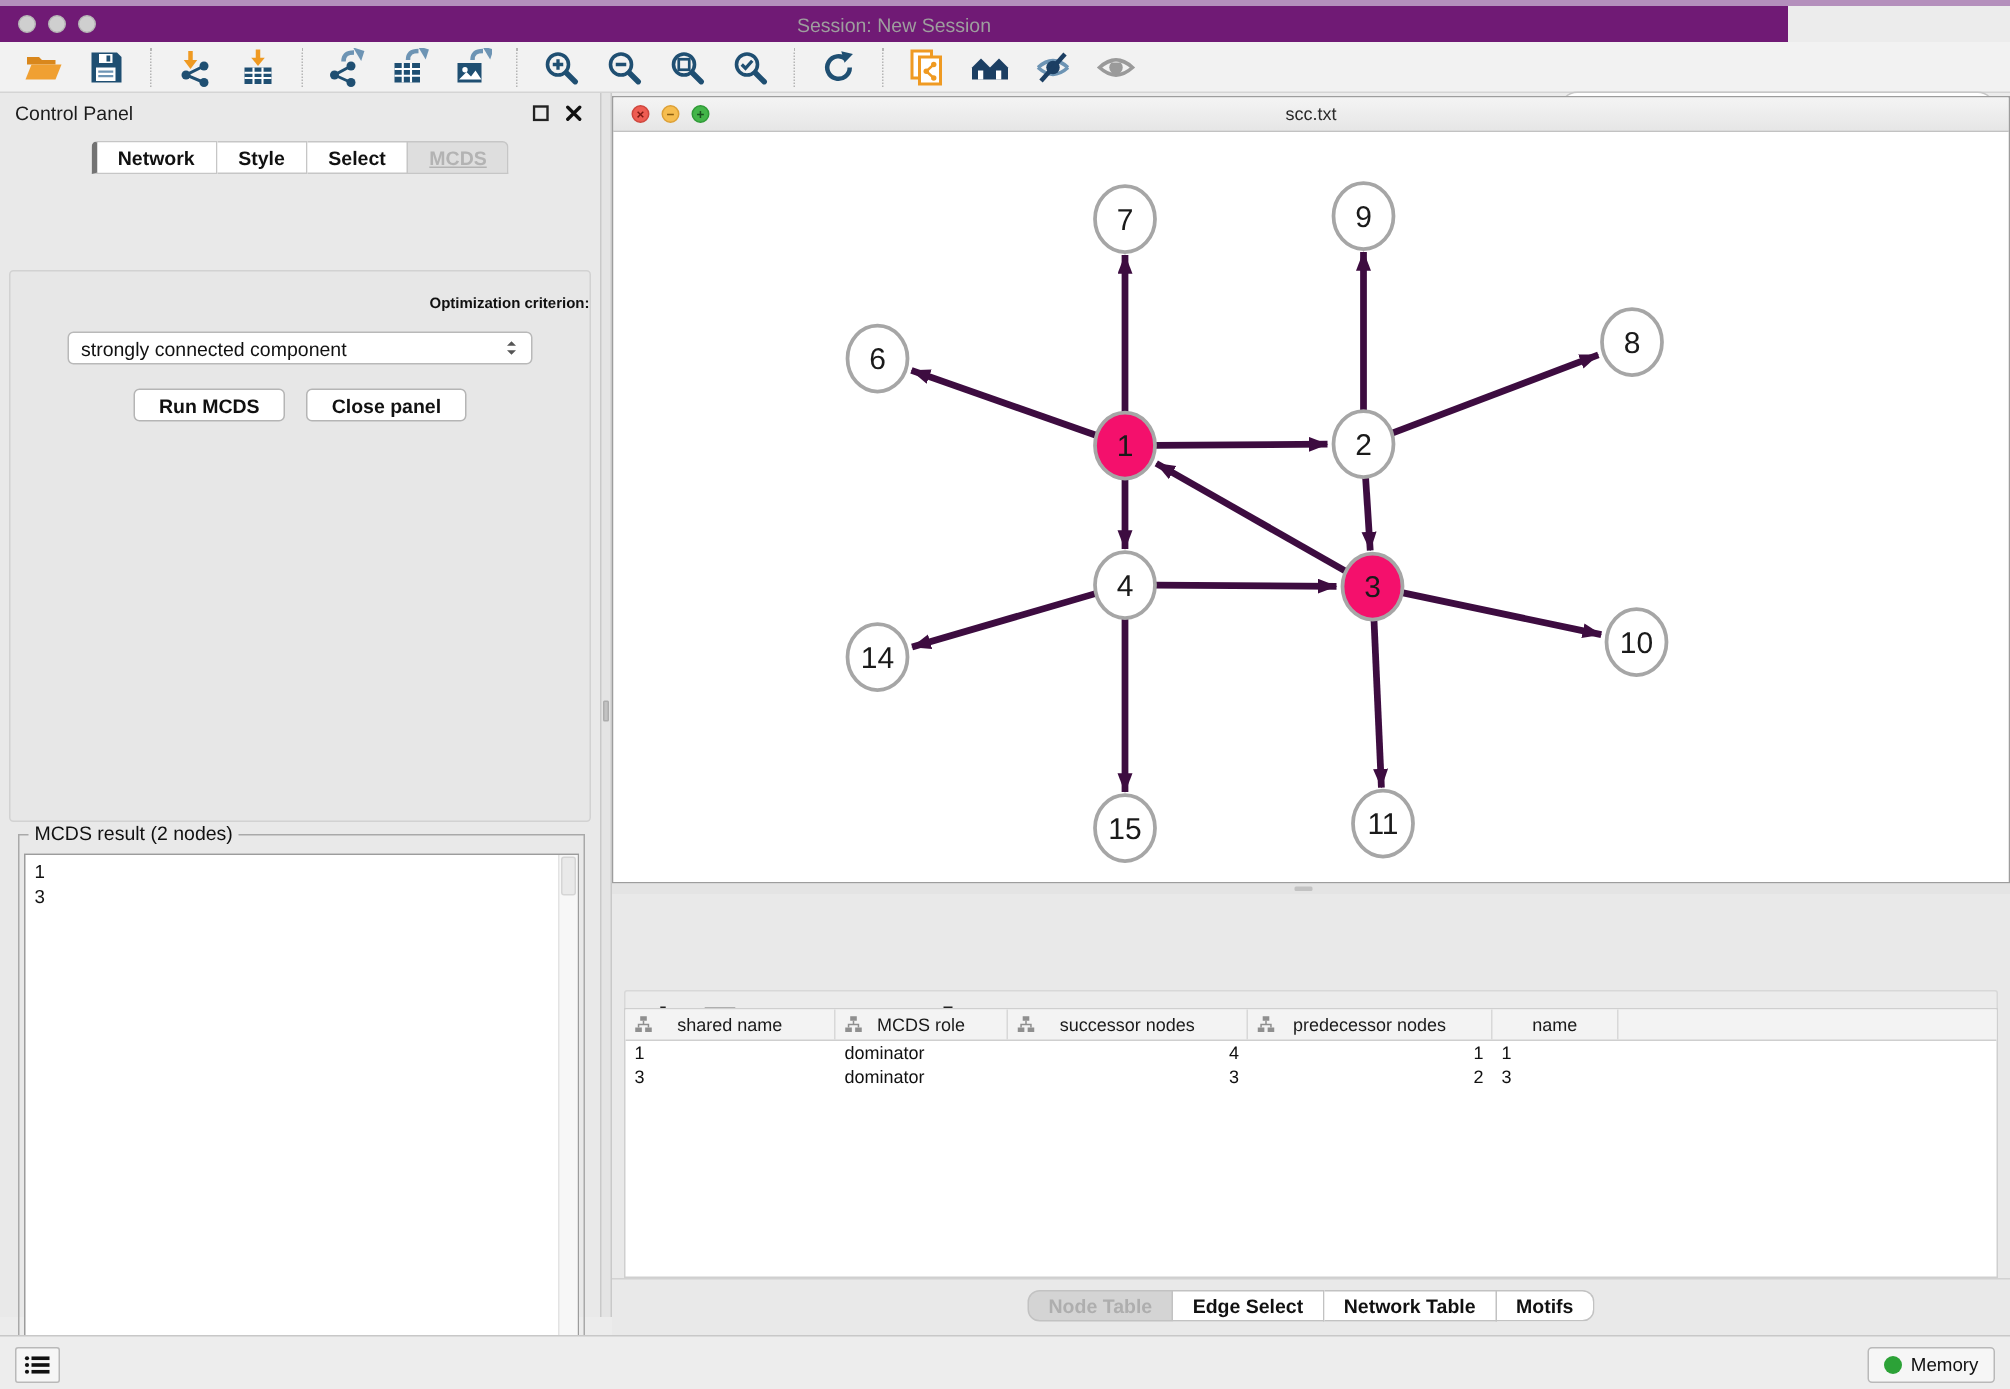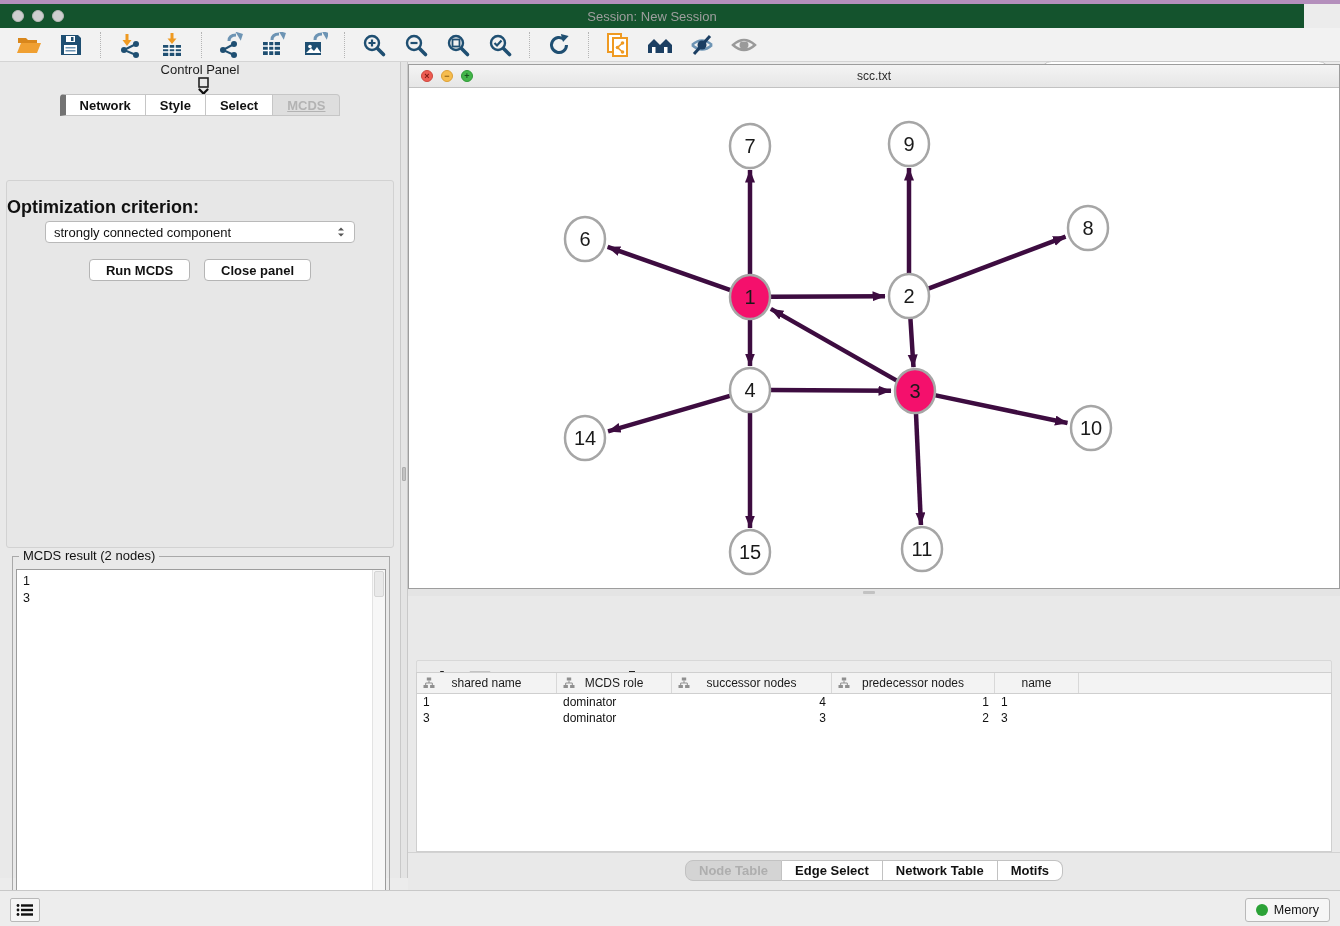--- a/index.html
+++ b/index.html
@@ -1,49 +1,49 @@
 <!DOCTYPE html>
 <html><head>
 <meta charset="utf-8">
 <style>
   * { margin:0; padding:0; box-sizing:border-box; }
   html,body { width:1340px; height:926px; font-family:"Liberation Sans",sans-serif; }
   .root { position:relative; width:1340px; height:926px; background:#ececec; overflow:hidden; }
 
   
   .accent-strip { position:absolute; left:0; top:0; width:1340px; height:4px; background:#b48fbc; }
-  .titlebar { position:absolute; left:0; top:4px; width:1304px; height:24px; background:#14532d; display:flex; align-items:center; }
+  .titlebar { position:absolute; left:0; top:4px; width:1192px; height:24px; background:#701a75; display:flex; align-items:center; }
   .traffic { display:flex; gap:8px; margin-left:12px; }
   .tl { width:12px; height:12px; border-radius:50%; display:flex; align-items:center; justify-content:center; font-size:9px; line-height:1; }
   .tl.gray { background:#cfcfcf; border:1px solid #b7b7b7; color:transparent; }
   .app-title { position:absolute; left:0; right:0; text-align:center; font-size:13px; color:#9e9e9e; }
 
   .toolbar { position:absolute; left:0; top:28px; width:1340px; height:34px; background:#f2f2f2; border-bottom:1px solid #d4d4d4; display:flex; align-items:center; }
   .tb-icons { display:flex; align-items:center; height:100%; padding-left:8px; }
   .tb-icon { width:28px; height:26px; margin:0 7px; display:flex; align-items:center; justify-content:center; cursor:default; }
   .tb-icon svg { width:26px; height:26px; }
   .tb-sep { width:1px; height:26px; margin:0 8px; border-left:1px dotted #b5b5b5; }
   .searchbox { position:absolute; right:10px; top:33px; width:290px; height:23px; background:#fff; border:1px solid #c7c7c7; border-radius:12px; display:flex; align-items:center; padding:0 8px; }
   .searchbox svg { width:14px; height:14px; flex:0 0 auto; }
   .searchbox input { border:none; outline:none; flex:1; margin-left:5px; font-size:12px; background:transparent; }
 
   
   .control-panel { position:absolute; left:0; top:62px; width:400px; height:816px; background:#e9e9e9; }
-  .panel-head { height:26px; display:flex; align-items:center; padding:0 10px;flex-direction:column; }
+  .panel-head { height:26px; display:flex; align-items:center; padding:0 10px; }
   .panel-title { font-size:13px; color:#1c1c1c; }
   .panel-head .spacer { flex:1; }
   .mini-btn { width:16px; height:16px; margin-left:6px; display:flex; align-items:center; justify-content:center; }
   .mini-btn svg { width:11px; height:11px; }
   .cp-tabs { display:flex; justify-content:center; margin-top:6px; }
   .cp-tab { height:22px; padding:0 14px; display:flex; align-items:center; font-size:13px; font-weight:700; color:#111; background:#fff; border:1px solid #c6c6c6; border-left:none; }
-  .cp-tab:first-child { border-left:6px solid #737373; border-radius:4px 0 0 0; }
+  .cp-tab:first-child { border-left:4px solid #737373; border-radius:4px 0 0 0; }
   .cp-tab:last-child { border-radius:0 4px 0 0; }
   .cp-tab.active { background:#dedede; color:#b3b3b3;text-decoration:underline; }
   .cp-content { position:absolute; left:6px; top:118px; width:388px; height:368px; background:#e7e7e7; border:1px solid #d2d2d2; border-radius:3px; }
-  .opt-label { margin-top:16px; text-align:left; font-size:18px; font-weight:700; color:#111; }
+  .opt-label { margin-top:16px; text-align:right; font-size:10px; font-weight:700; color:#111; }
   .select { position:absolute; left:38px; top:40px; width:310px; height:22px; background:#fff; border:1px solid #b9b9b9; border-radius:4px; display:flex; align-items:center; padding:0 8px; font-size:13px; color:#111; }
   .select .sel-label { flex:1; }
   .select svg { width:10px; height:14px; }
   .btn-row { position:absolute; left:0; top:78px; width:100%; display:flex; justify-content:center; gap:14px; }
   .push-btn { height:22px; padding:0 16px; background:#fff; border:1px solid #b5b5b5; border-radius:4px; font-size:13px; font-weight:700; color:#111; display:flex; align-items:center; }
   .result-group { position:absolute; left:12px; top:494px; width:378px; height:380px; border:1px solid #a9a9a9; }
   .result-legend { position:absolute; left:6px; top:-9px; background:#e9e9e9; padding:0 4px; font-size:13px; color:#111; }
   .result-area { position:absolute; left:3px; top:12px; right:3px; bottom:3px; background:#fff; border:1px solid #9c9c9c; }
   .result-lines { position:absolute; left:6px; top:3px; font-size:12.5px; color:#111; white-space:pre; line-height:17px; }
   .result-scroll { position:absolute; right:0; top:0; width:13px; bottom:0; background:#f7f7f7; border-left:1px solid #e3e3e3; }

